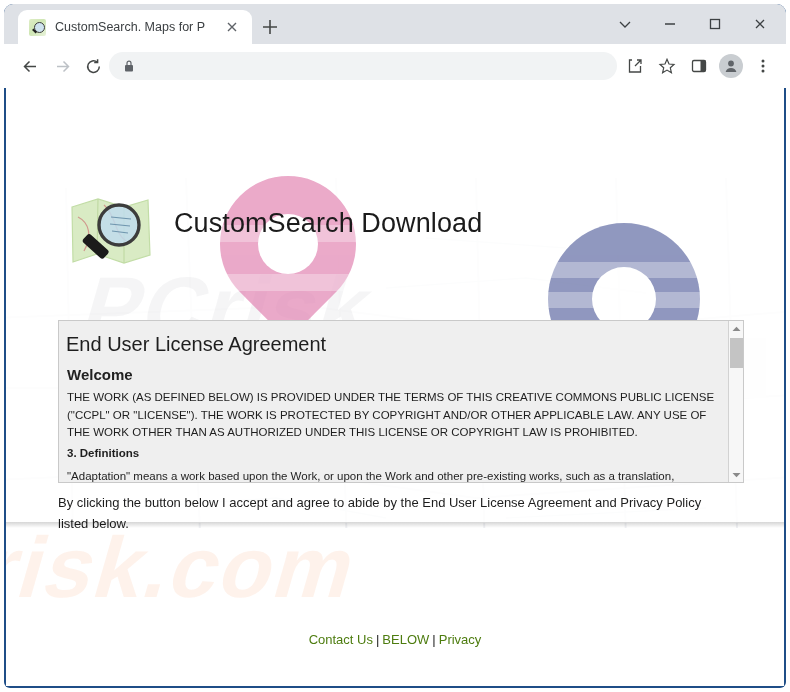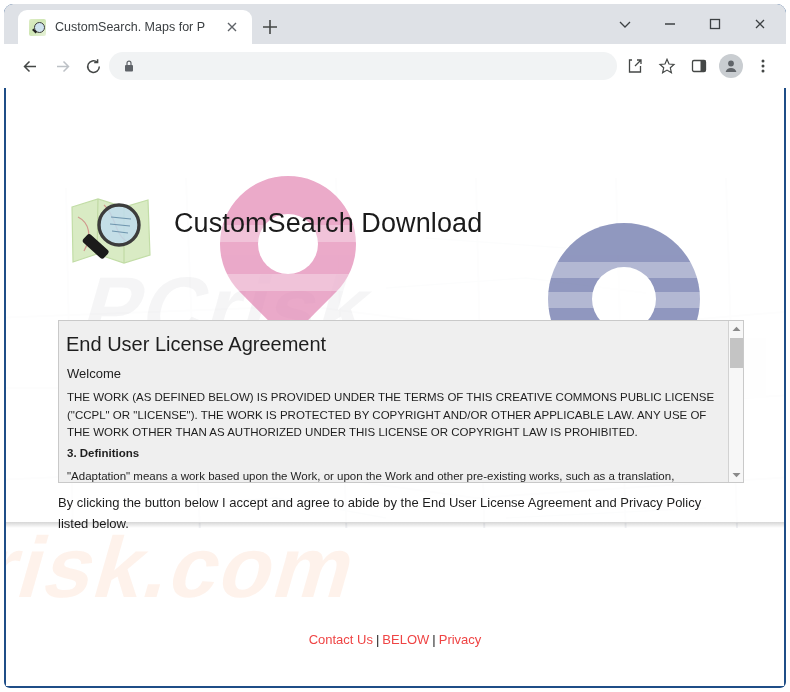--- a/index.html
+++ b/index.html
@@ -211,21 +211,21 @@
     background: #efefef;
     border: 1px solid #c9c9c9;
     overflow: hidden;
   }
   .eula-heading {
     position:absolute; left: 7px; top: 12px;
     font-size: 20px; color: #1e1e1e;
   }
   .eula-welcome {
     position:absolute; left: 8px; top: 45px;
-    font-size: 13px; color:#222;
+    font-size: 15px; color:#222;font-weight:bold;
   }
   .eula-body {
     position:absolute; left: 8px; top: 68px; width: 662px;
     font-size: 11.5px; color:#1e1e1e; line-height: 17.5px;
   }
   .eula-sec {
     position:absolute; left: 8px; top: 126px;
     font-size: 11.5px; font-weight: bold; color:#1e1e1e;
   }
   .eula-def {
@@ -278,21 +278,21 @@
     position: absolute; left: 0; top: 440px;
     width: 778px; height: 158px;
     background: #ffffff;
   }
 
   .footer {
     position: absolute; left: 0; top: 544px;
     width: 778px; text-align: center;
     font-size: 13px; color: #1d1d1d;
   }
-  .footer a { color:#ef4444; text-decoration:none; }
+  .footer a { color:#4d7c0f; text-decoration:none; }
   .footer .sep { margin: 0 3px; }
 </style>
 </head>
 <body>
 
 <div class="window">
 
   <div class="chrome-top">
 
     <div class="tab">

